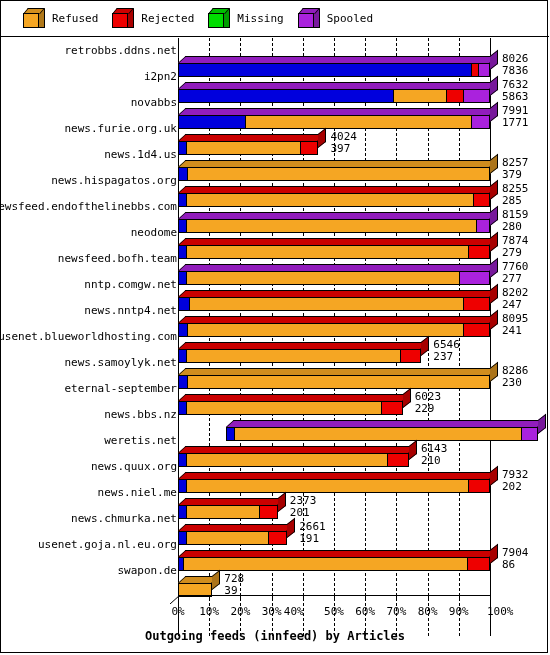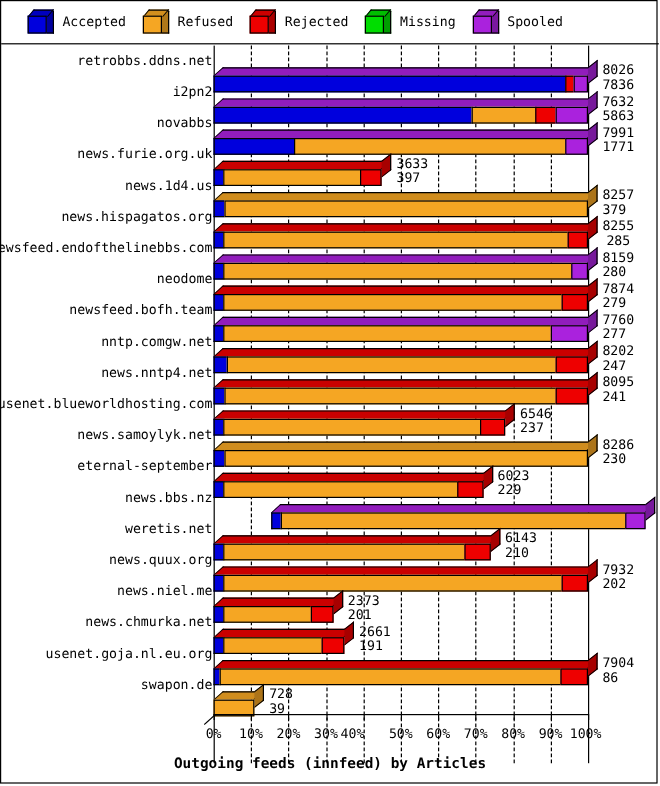--- a/index.html
+++ b/index.html
@@ -85,28 +85,20 @@
   #axisslant{
     position:absolute;left:169px;top:0px;width:10px;height:9px;
   }
 </style>
 </head>
 <body>
 
 <div id="frame">
 
   <div id="legend">
-      <div class="legend-item">
-        <span class="cube">
-          <span class="side" style="background: rgb(0, 0, 159);"></span>
-          <span class="topf" style="background: rgb(0, 0, 190);"></span>
-          <span class="face" style="background: rgb(0, 0, 221);"></span>
-        </span>
-        <span class="legend-label">Accepted</span>
-      </div>
       <div class="legend-item">
         <span class="cube">
           <span class="side" style="background: rgb(176, 120, 25);"></span>
           <span class="topf" style="background: rgb(211, 143, 30);"></span>
           <span class="face" style="background: rgb(245, 166, 35);"></span>
         </span>
         <span class="legend-label">Refused</span>
       </div>
       <div class="legend-item">
         <span class="cube">
@@ -202,21 +194,21 @@
           <div class="rowlabel">news.furie.org.uk</div>
           <div class="barwrap" style="width: 150.4px;">
             <div class="toplid" style="left: 0px; width: 140.4px; background: rgb(202, 0, 0);"></div>
             <div class="cap" style="left: 140.4px; background: rgb(167, 0, 0);"></div>
             <div class="bar">
               <div class="seg" style="width: 7.8px; background: rgb(0, 0, 221);"></div>
               <div class="seg" style="width: 113.88px; background: rgb(245, 166, 35);"></div>
               <div class="seg" style="width: 18.72px; background: rgb(238, 0, 0);"></div>
             </div>
             <div class="vals" style="left: 152.4px;">
-              <div>3633</div>
+              <div>4024</div>
               <div>397</div>
             </div>
           </div>
         </div>
         <div class="row">
           <div class="rowlabel">news.1d4.us</div>
           <div class="barwrap" style="width: 322px;">
             <div class="toplid" style="left: 0px; width: 312px; background: rgb(208, 141, 30);"></div>
             <div class="cap" style="left: 312px; background: rgb(172, 116, 25);"></div>
             <div class="bar">
@@ -232,21 +224,21 @@
         <div class="row">
           <div class="rowlabel">news.hispagatos.org</div>
           <div class="barwrap" style="width: 322px;">
             <div class="toplid" style="left: 0px; width: 312px; background: rgb(202, 0, 0);"></div>
             <div class="cap" style="left: 312px; background: rgb(167, 0, 0);"></div>
             <div class="bar">
               <div class="seg" style="width: 7.8px; background: rgb(0, 0, 221);"></div>
               <div class="seg" style="width: 287.04px; background: rgb(245, 166, 35);"></div>
               <div class="seg" style="width: 17.16px; background: rgb(238, 0, 0);"></div>
             </div>
-            <div class="vals" style="left: 324px; text-align: center;">
+            <div class="vals" style="left: 324px;">
               <div>8255</div>
               <div>285</div>
             </div>
           </div>
         </div>
         <div class="row">
           <div class="rowlabel">newsfeed.endofthelinebbs.com</div>
           <div class="barwrap" style="width: 322px;">
             <div class="toplid" style="left: 0px; width: 312px; background: rgb(145, 29, 188);"></div>
             <div class="cap" style="left: 312px; background: rgb(119, 24, 155);"></div>
@@ -505,18 +497,18 @@
         <div class="xlabel" style="left: 314px; top: 10px; width: 38px; text-align: center;">50%</div>
         <div style="position: absolute; left: 364.2px; top: 0px; width: 0px; height: 5px; border-left: 1px solid rgb(0, 0, 0);"></div>
         <div class="xlabel" style="left: 345.2px; top: 10px; width: 38px; text-align: center;">60%</div>
         <div style="position: absolute; left: 395.4px; top: 0px; width: 0px; height: 5px; border-left: 1px solid rgb(0, 0, 0);"></div>
         <div class="xlabel" style="left: 376.4px; top: 10px; width: 38px; text-align: center;">70%</div>
         <div style="position: absolute; left: 426.6px; top: 0px; width: 0px; height: 5px; border-left: 1px solid rgb(0, 0, 0);"></div>
         <div class="xlabel" style="left: 407.6px; top: 10px; width: 38px; text-align: center;">80%</div>
         <div style="position: absolute; left: 457.8px; top: 0px; width: 0px; height: 5px; border-left: 1px solid rgb(0, 0, 0);"></div>
         <div class="xlabel" style="left: 438.8px; top: 10px; width: 38px; text-align: center;">90%</div>
         <div style="position: absolute; left: 489px; top: 0px; width: 0px; height: 5px; border-left: 1px solid rgb(0, 0, 0);"></div>
-        <div class="xlabel" style="left: 468px; top: 10px; width: 38px; text-align: center;">100%</div>
+        <div class="xlabel" style="left: 486px; top: 10px; width: 38px; text-align: left;">100%</div>
       </div>
     <div id="xtitle">Outgoing feeds (innfeed) by Articles</div>
   </div>
 
 </div>
 
 </body></html>

